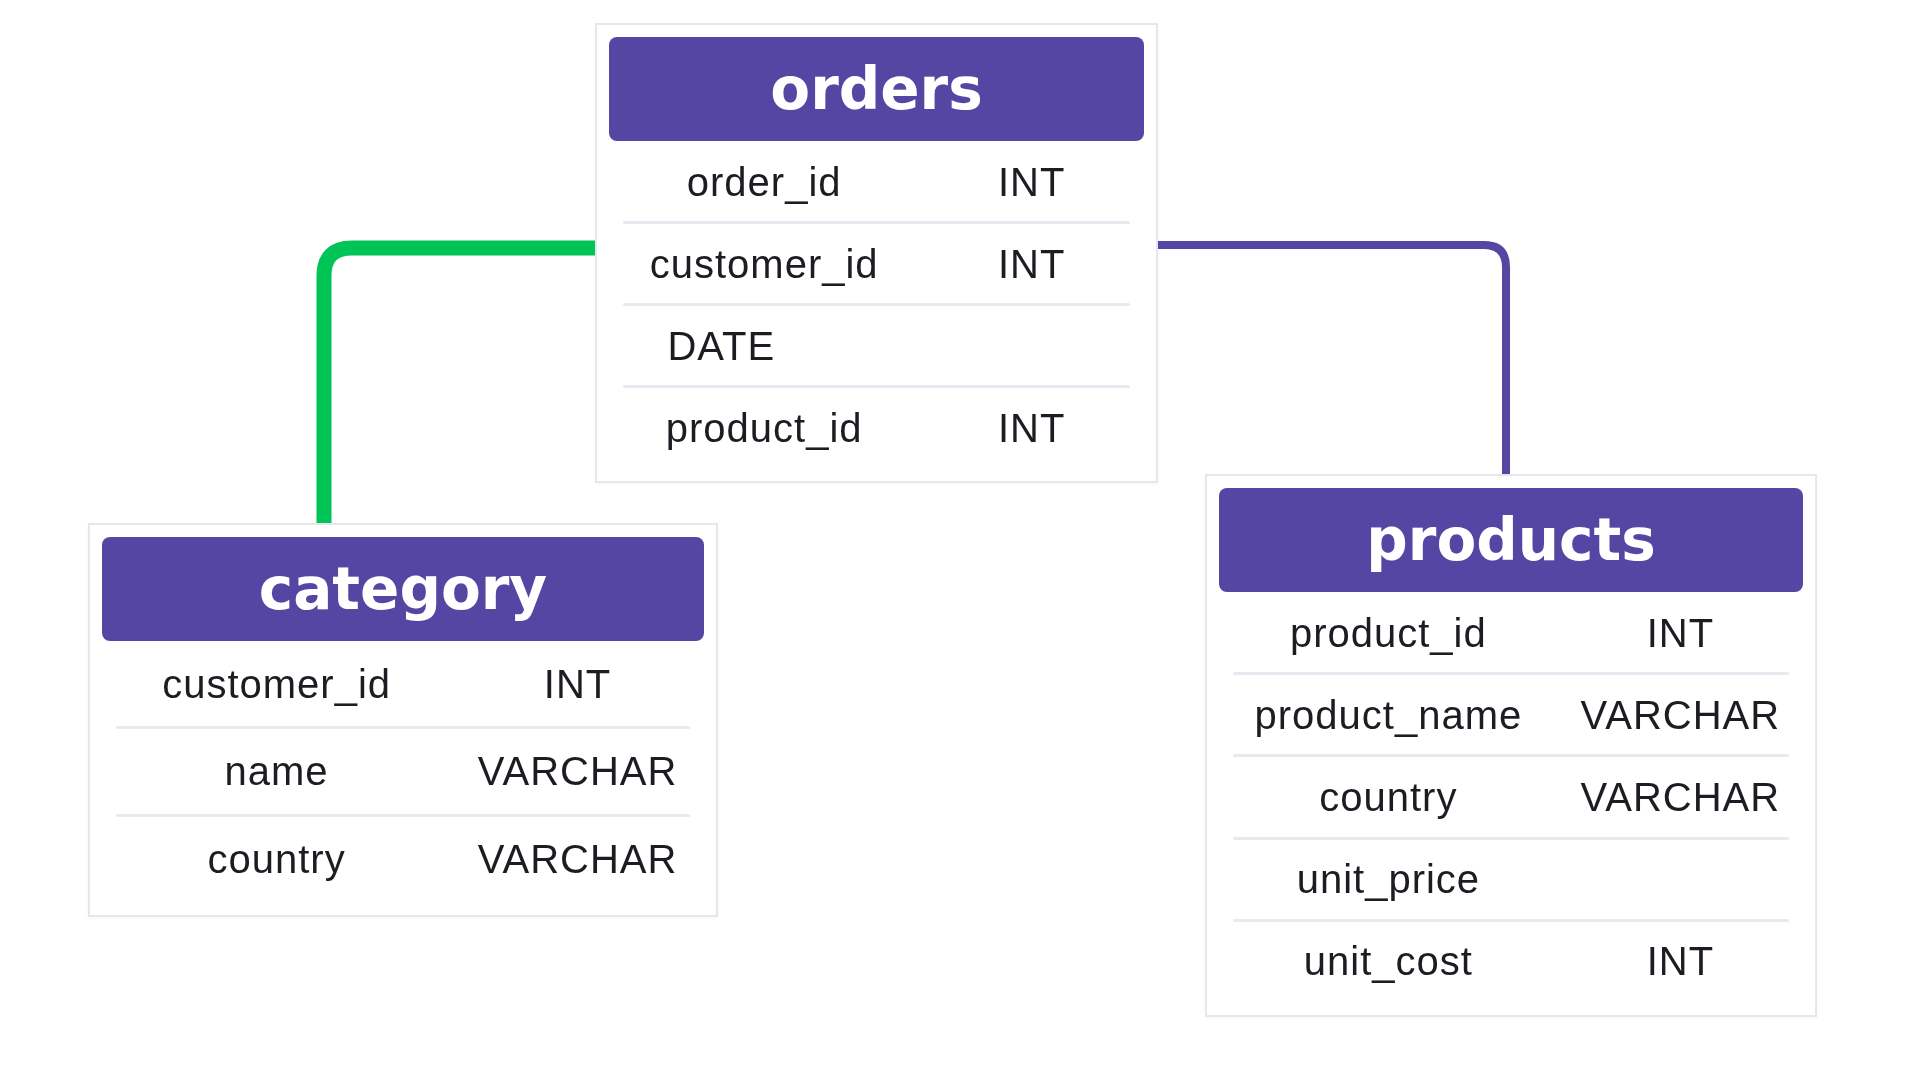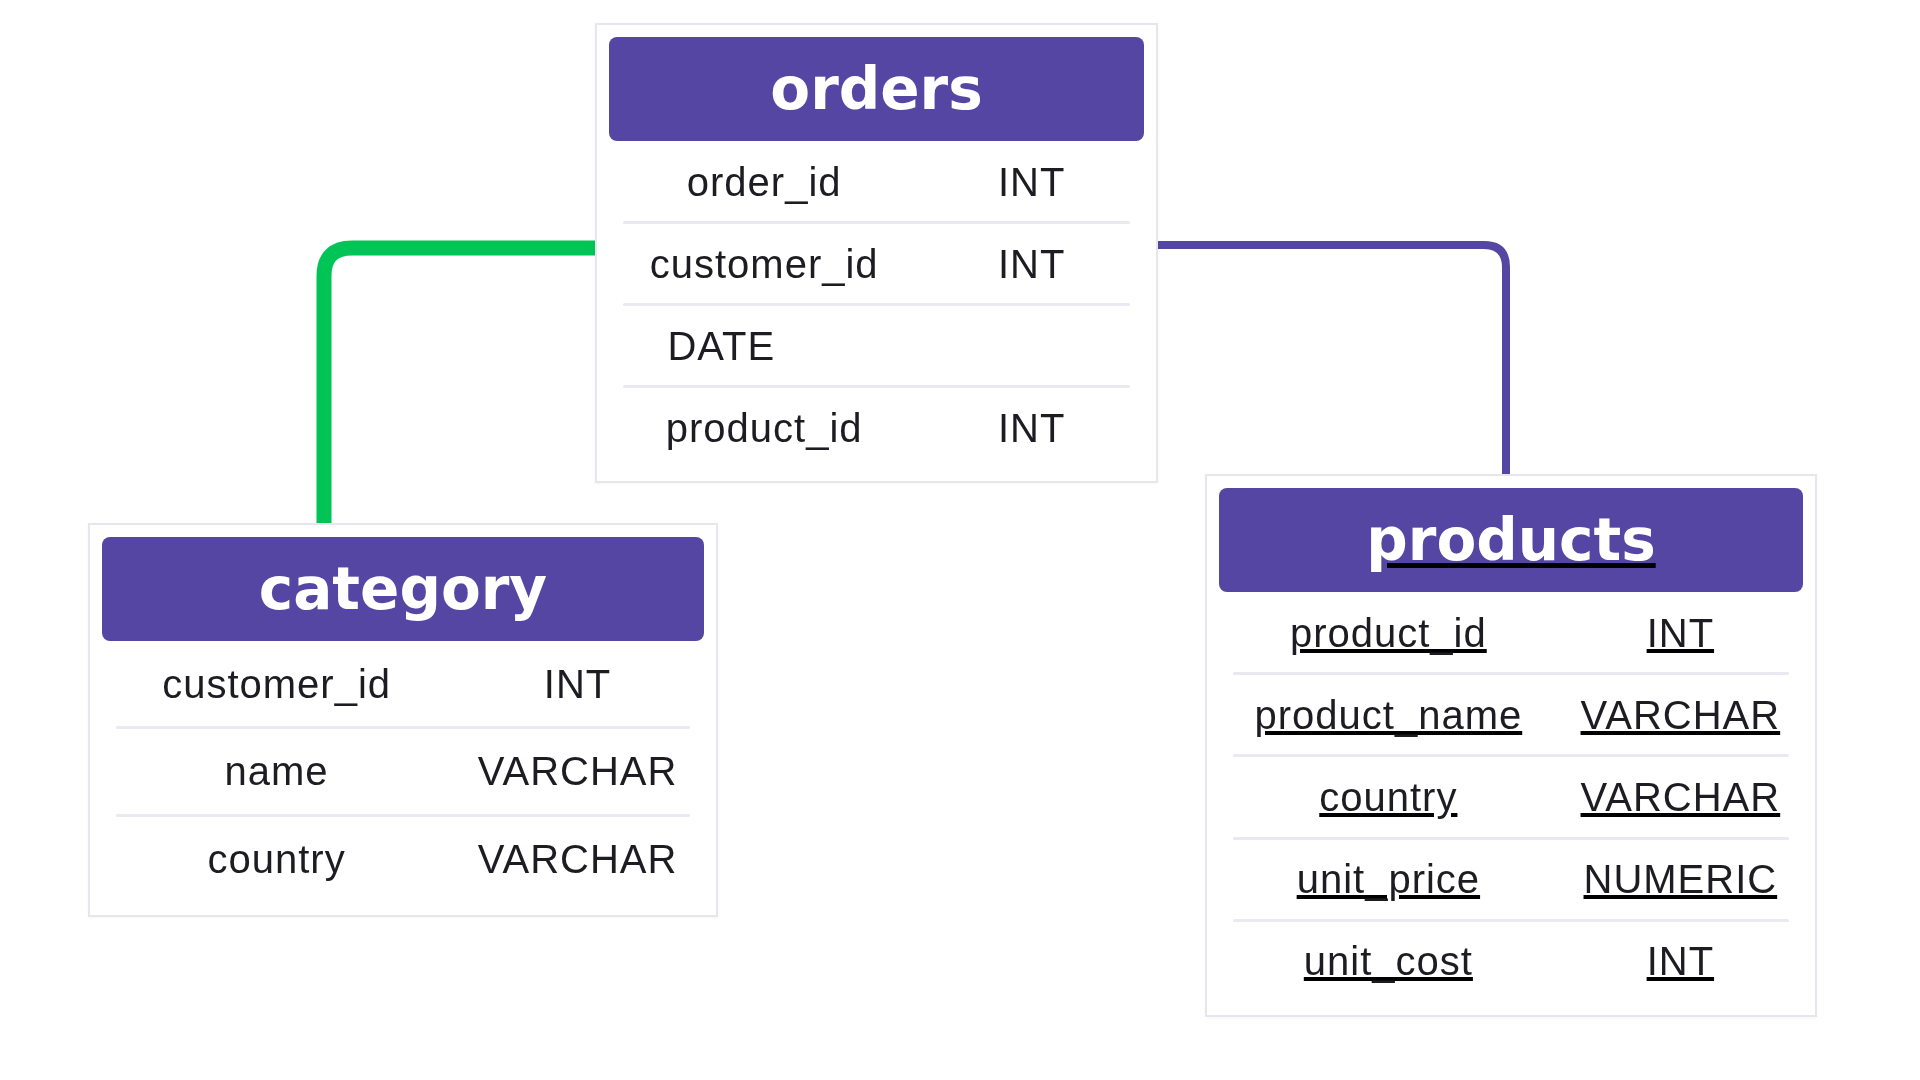--- a/index.html
+++ b/index.html
@@ -13,21 +13,21 @@
     position:absolute;z-index:1;box-sizing:border-box;
     background:#ffffff;
     border:2px solid #e7e6ee;
     border-radius:0;
     padding:12px;
     display:flex;flex-direction:column;
     box-shadow:0 1px 3px rgba(40,35,80,0.04);
   }
   #table-orders   {left:595px;top:23px;  width:563px;height:460px;}
   #table-customers{left:88px; top:523px; width:630px;height:394px;}
-  #table-products {left:1205px;top:474px;width:612px;height:543px;text-decoration:underline;}
+  #table-products {left:1205px;top:474px;width:612px;height:543px;}
   .table-header{
     flex:0 0 auto;height:104px;
     background:#5646A4;
     border-radius:8px;
     display:flex;align-items:center;justify-content:center;
   }
   .table-title{
     color:#ffffff;
     font-family:"DejaVu Sans", sans-serif;
     font-weight:bold;
@@ -121,21 +121,20 @@
         <div class="col-type">VARCHAR</div>
       </div>
 
       <div class="row">
         <div class="col-name">country</div>
         <div class="col-type">VARCHAR</div>
       </div>
 
       <div class="row">
         <div class="col-name">unit_price</div>
-        <div class="col-type">NUMERIC</div>
       </div>
 
       <div class="row">
         <div class="col-name">unit_cost</div>
         <div class="col-type">INT</div>
       </div>
     </div>
 </div>
 
 </body></html>

